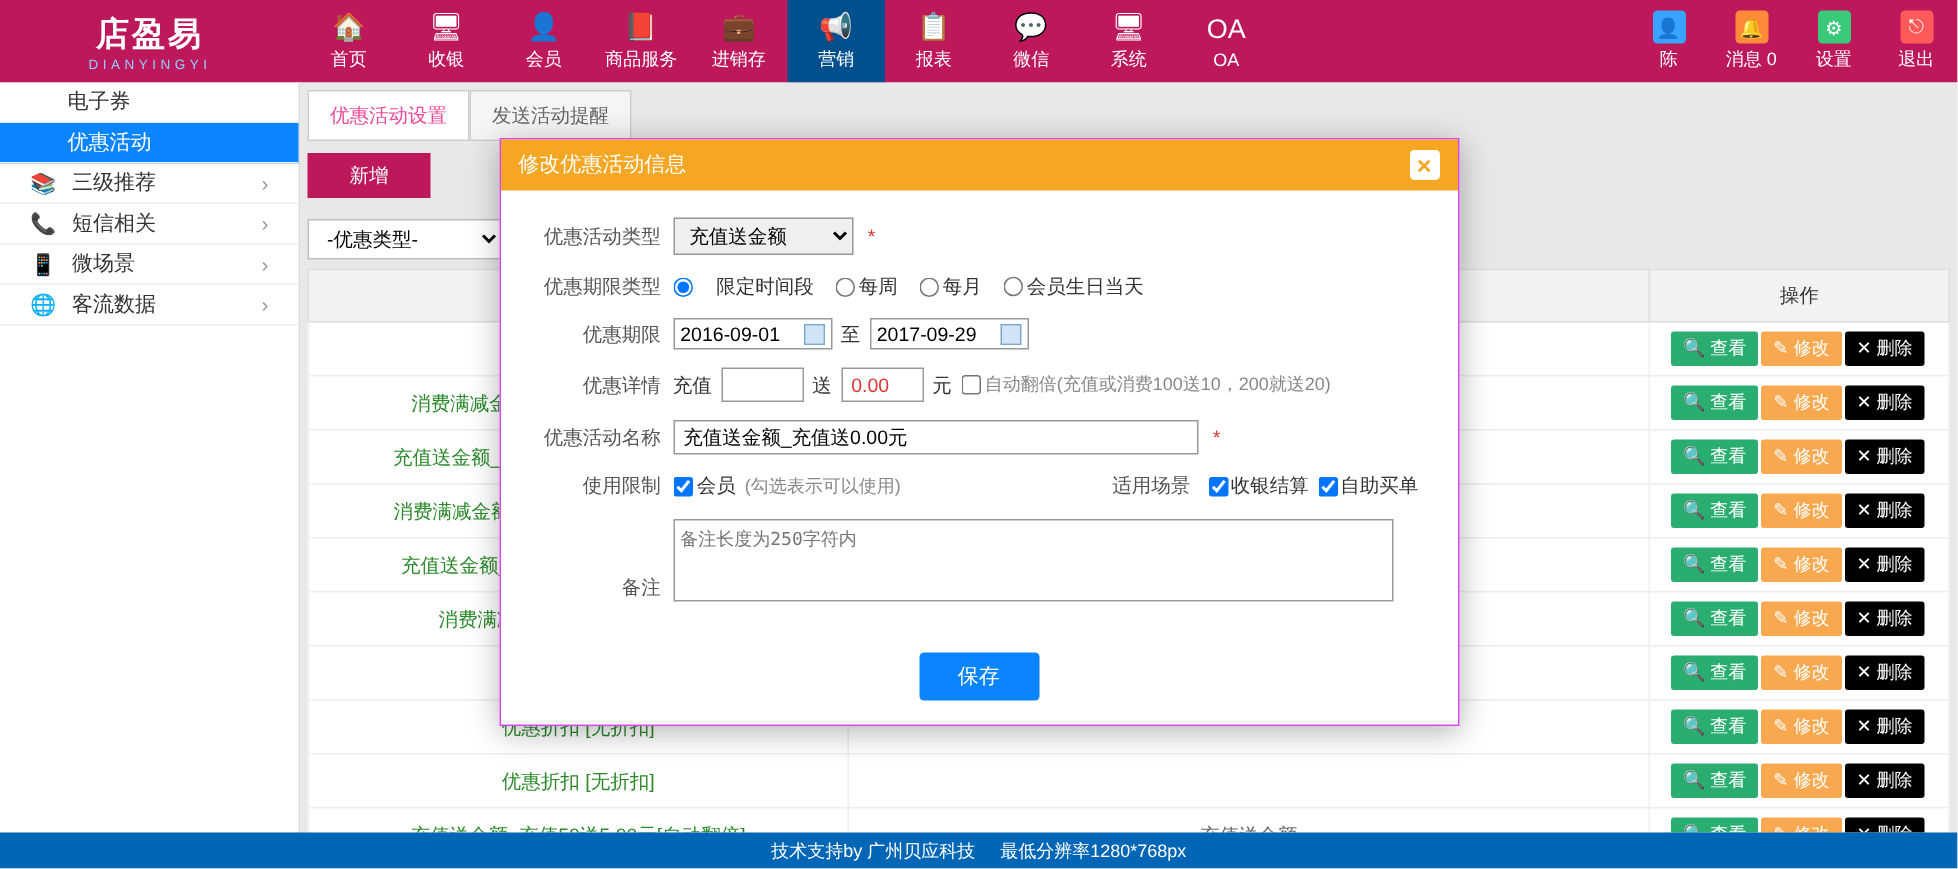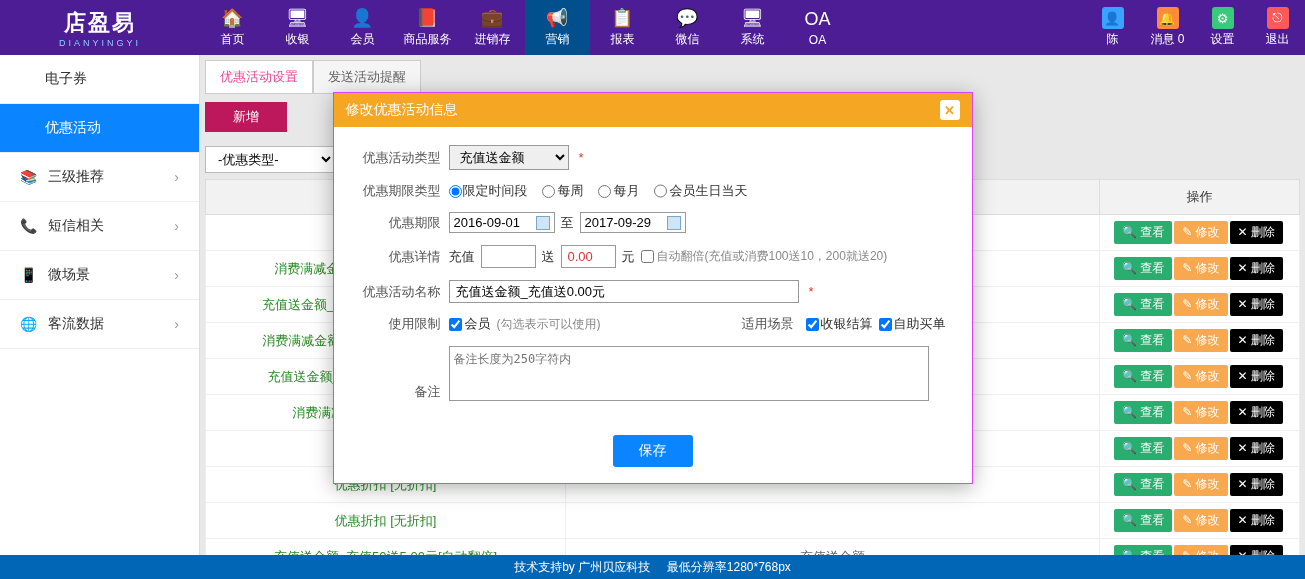--- a/index.html
+++ b/index.html
@@ -1,33 +1,33 @@
 <!DOCTYPE html>
 <html><head>
 <meta charset="utf-8">
 <style>
 * { margin: 0; padding: 0; box-sizing: border-box; }
 body { font-family: "Microsoft YaHei", Arial, sans-serif; font-size: 13px; background: #f0f0f0; width: 1305px; height: 579px; overflow: hidden; position: relative; }
 
 
-.topbar { background: #4c1d95; height: 55px; display: flex; align-items: center; color: #fff; }
+.topbar { background: #be185d; height: 55px; display: flex; align-items: center; color: #fff; }
 .logo { width: 200px; text-align: center; padding: 0 10px; }
 .logo .cn { font-size: 22px; font-weight: bold; letter-spacing: 2px; }
 .logo .en { font-size: 9px; letter-spacing: 3px; color: #8ecfff; }
 .topnav { display: flex; flex: 1; height: 100%; }
 .topnav-item { width: 65px; display: flex; flex-direction: column; justify-content: center; align-items: center; cursor: pointer; font-size: 12px; gap: 2px; }
 .topnav-item.active { background: #014f8c; }
 .topnav-icon { width: 22px; height: 22px; display: flex; align-items: center; justify-content: center; font-size: 18px; }
 .topright { display: flex; height: 100%; margin-left: auto; }
 .topright .topnav-item { width: 55px; }
 
 
 .container { display: flex; height: calc(100% - 55px - 24px); }
 .sidebar { width: 200px; background: #fff; border-right: 1px solid #ddd; }
-.side-item { padding: 15px 20px; border-bottom: 1px solid #eee; display: flex; align-items: center; gap: 10px; cursor: pointer; font-size: 14px; color: #333; position: relative; }
+.side-item { padding: 4px 20px; border-bottom: 1px solid #eee; display: flex; align-items: center; gap: 10px; cursor: pointer; font-size: 14px; color: #333; position: relative; }
 .side-item.plain { padding-left: 45px; }
 .side-item.active { background: #0a84ff; color: #fff; }
 .side-item .chev { margin-left: auto; color: #999; }
 .side-icon { width: 18px; height: 18px; display: inline-flex; align-items: center; justify-content: center; }
 
 
 .main { flex: 1; background: #e8e8e8; padding: 5px; overflow: hidden; position: relative; }
 .tabs { display: flex; gap: 0; }
 .tab { padding: 7px 14px; background: #f5f5f5; border: 1px solid #ccc; font-size: 13px; cursor: pointer; color: #666; }
 .tab.active { background: #fff; color: #ec4899; }
@@ -265,21 +265,21 @@
           <select>
             <option>充值送金额</option>
           </select>
           <span class="req">*</span>
         </div>
       </div>
 
       <div class="form-row">
         <div class="form-label">优惠期限类型</div>
         <div class="form-ctrl" id="period-radios">
-            <label style="display: inline-flex; align-items: center; gap: 1px; margin-right: 8px;">
+            <label style="display: inline-flex; align-items: center; gap: 16px; margin-right: 8px;">
               <input type="radio" name="pt" checked="" style="">
               <span>限定时间段</span>
             </label>
             <label style="display: inline-flex; align-items: center; gap: 3px; margin-right: 8px;">
               <input type="radio" name="pt" style="">
               <span>每周</span>
             </label>
             <label style="display: inline-flex; align-items: center; gap: 3px; margin-right: 8px;">
               <input type="radio" name="pt" style="">
               <span>每月</span>

